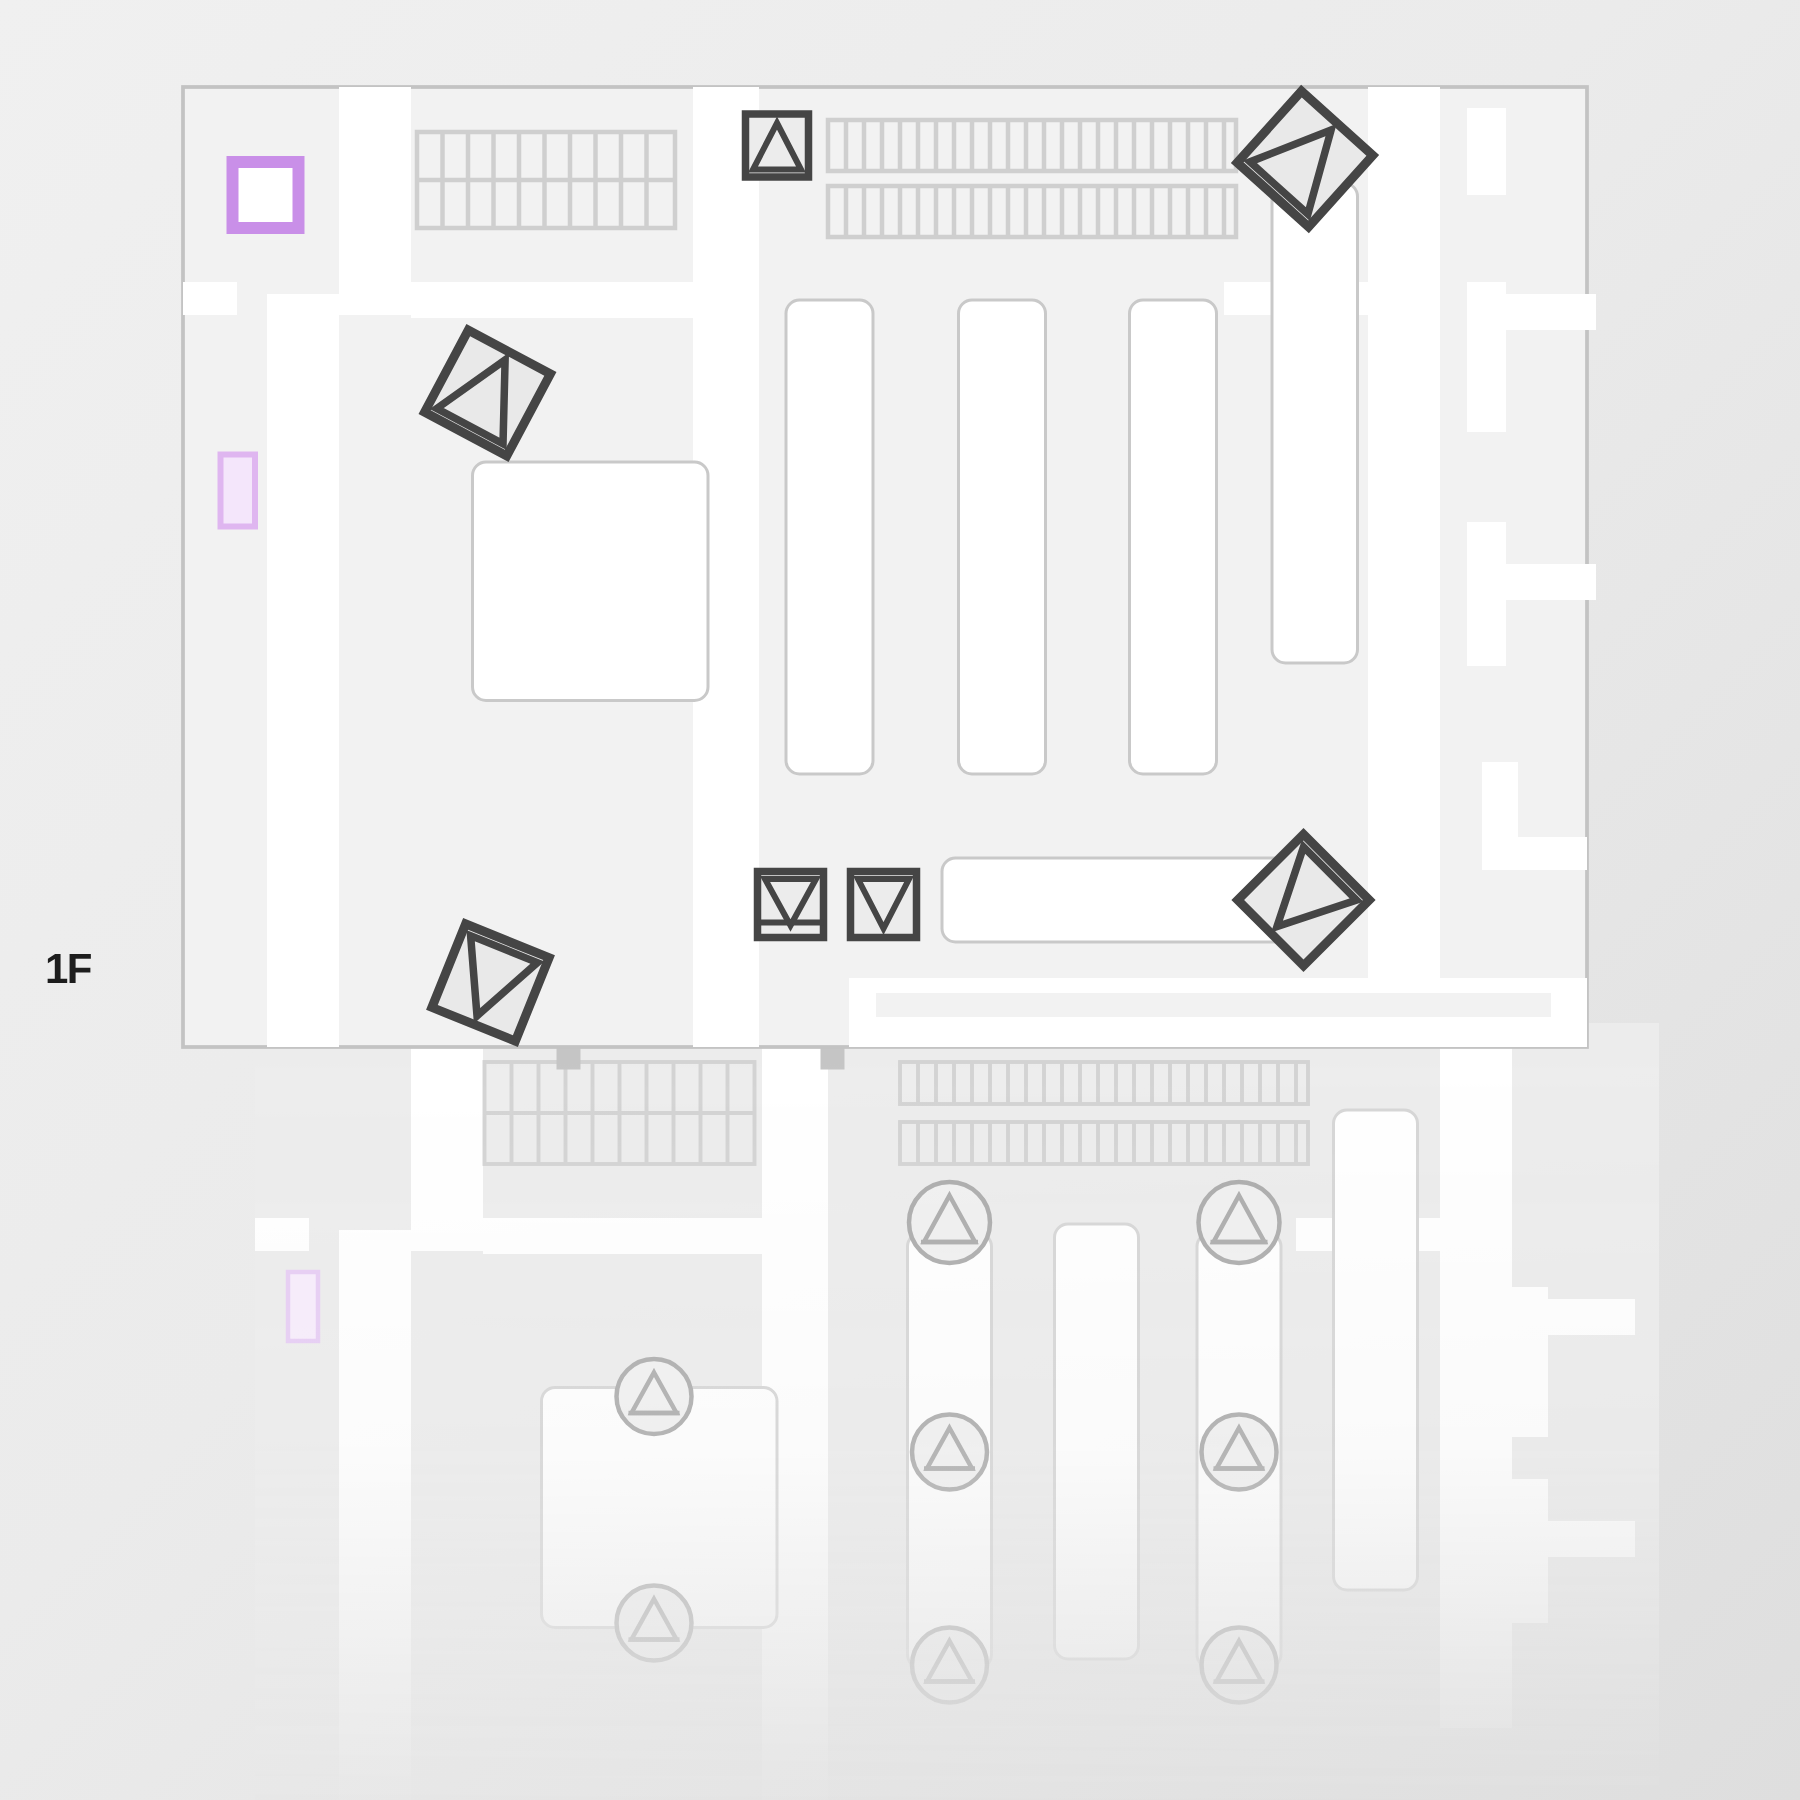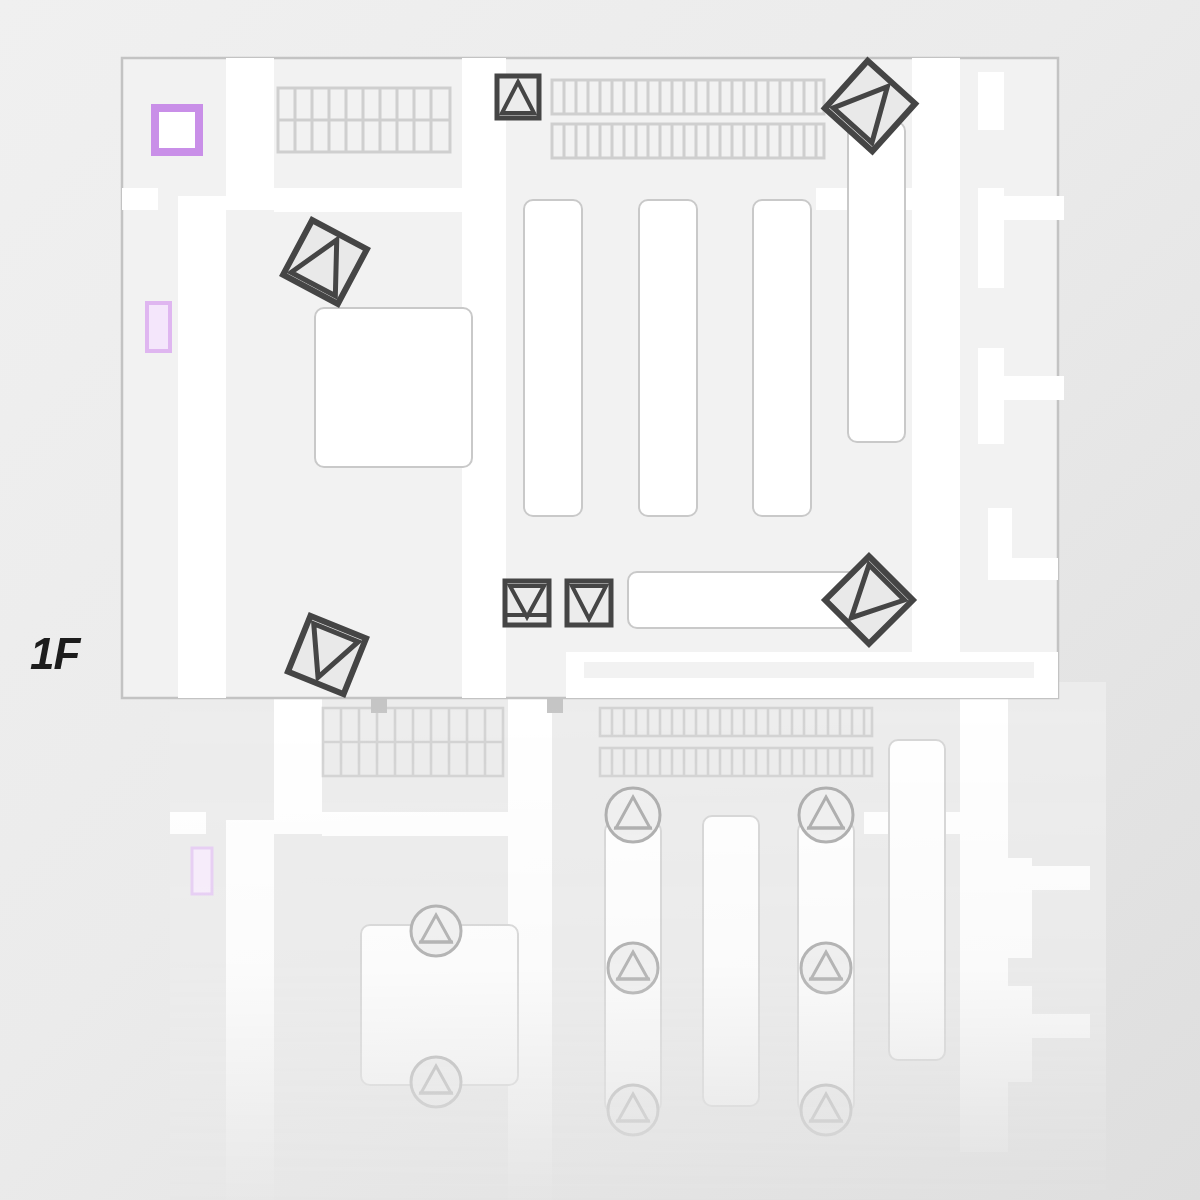--- a/index.html
+++ b/index.html
@@ -20,27 +20,26 @@
     position: absolute;
     left: 0; top: 0;
     width: 1200px;
     height: 1200px;
     display: block;
   }
   #floor-label {
     position: absolute;
     left: 30px;
     top: 632px;
-    font-size: 44px;
+    font-size: 28px;
     font-weight: bold;
     color: #1d1d1d;
     letter-spacing: -1px;
     line-height: 1;
     user-select: none;
-    font-style: italic;
   }
 </style>
 </head>
 <body>
 
 <div id="stage">
 
   <svg id="map-svg" viewBox="0 0 1200 1200">
     <defs>
       <linearGradient id="fadeOut" x1="0" y1="0" x2="0" y2="1">

